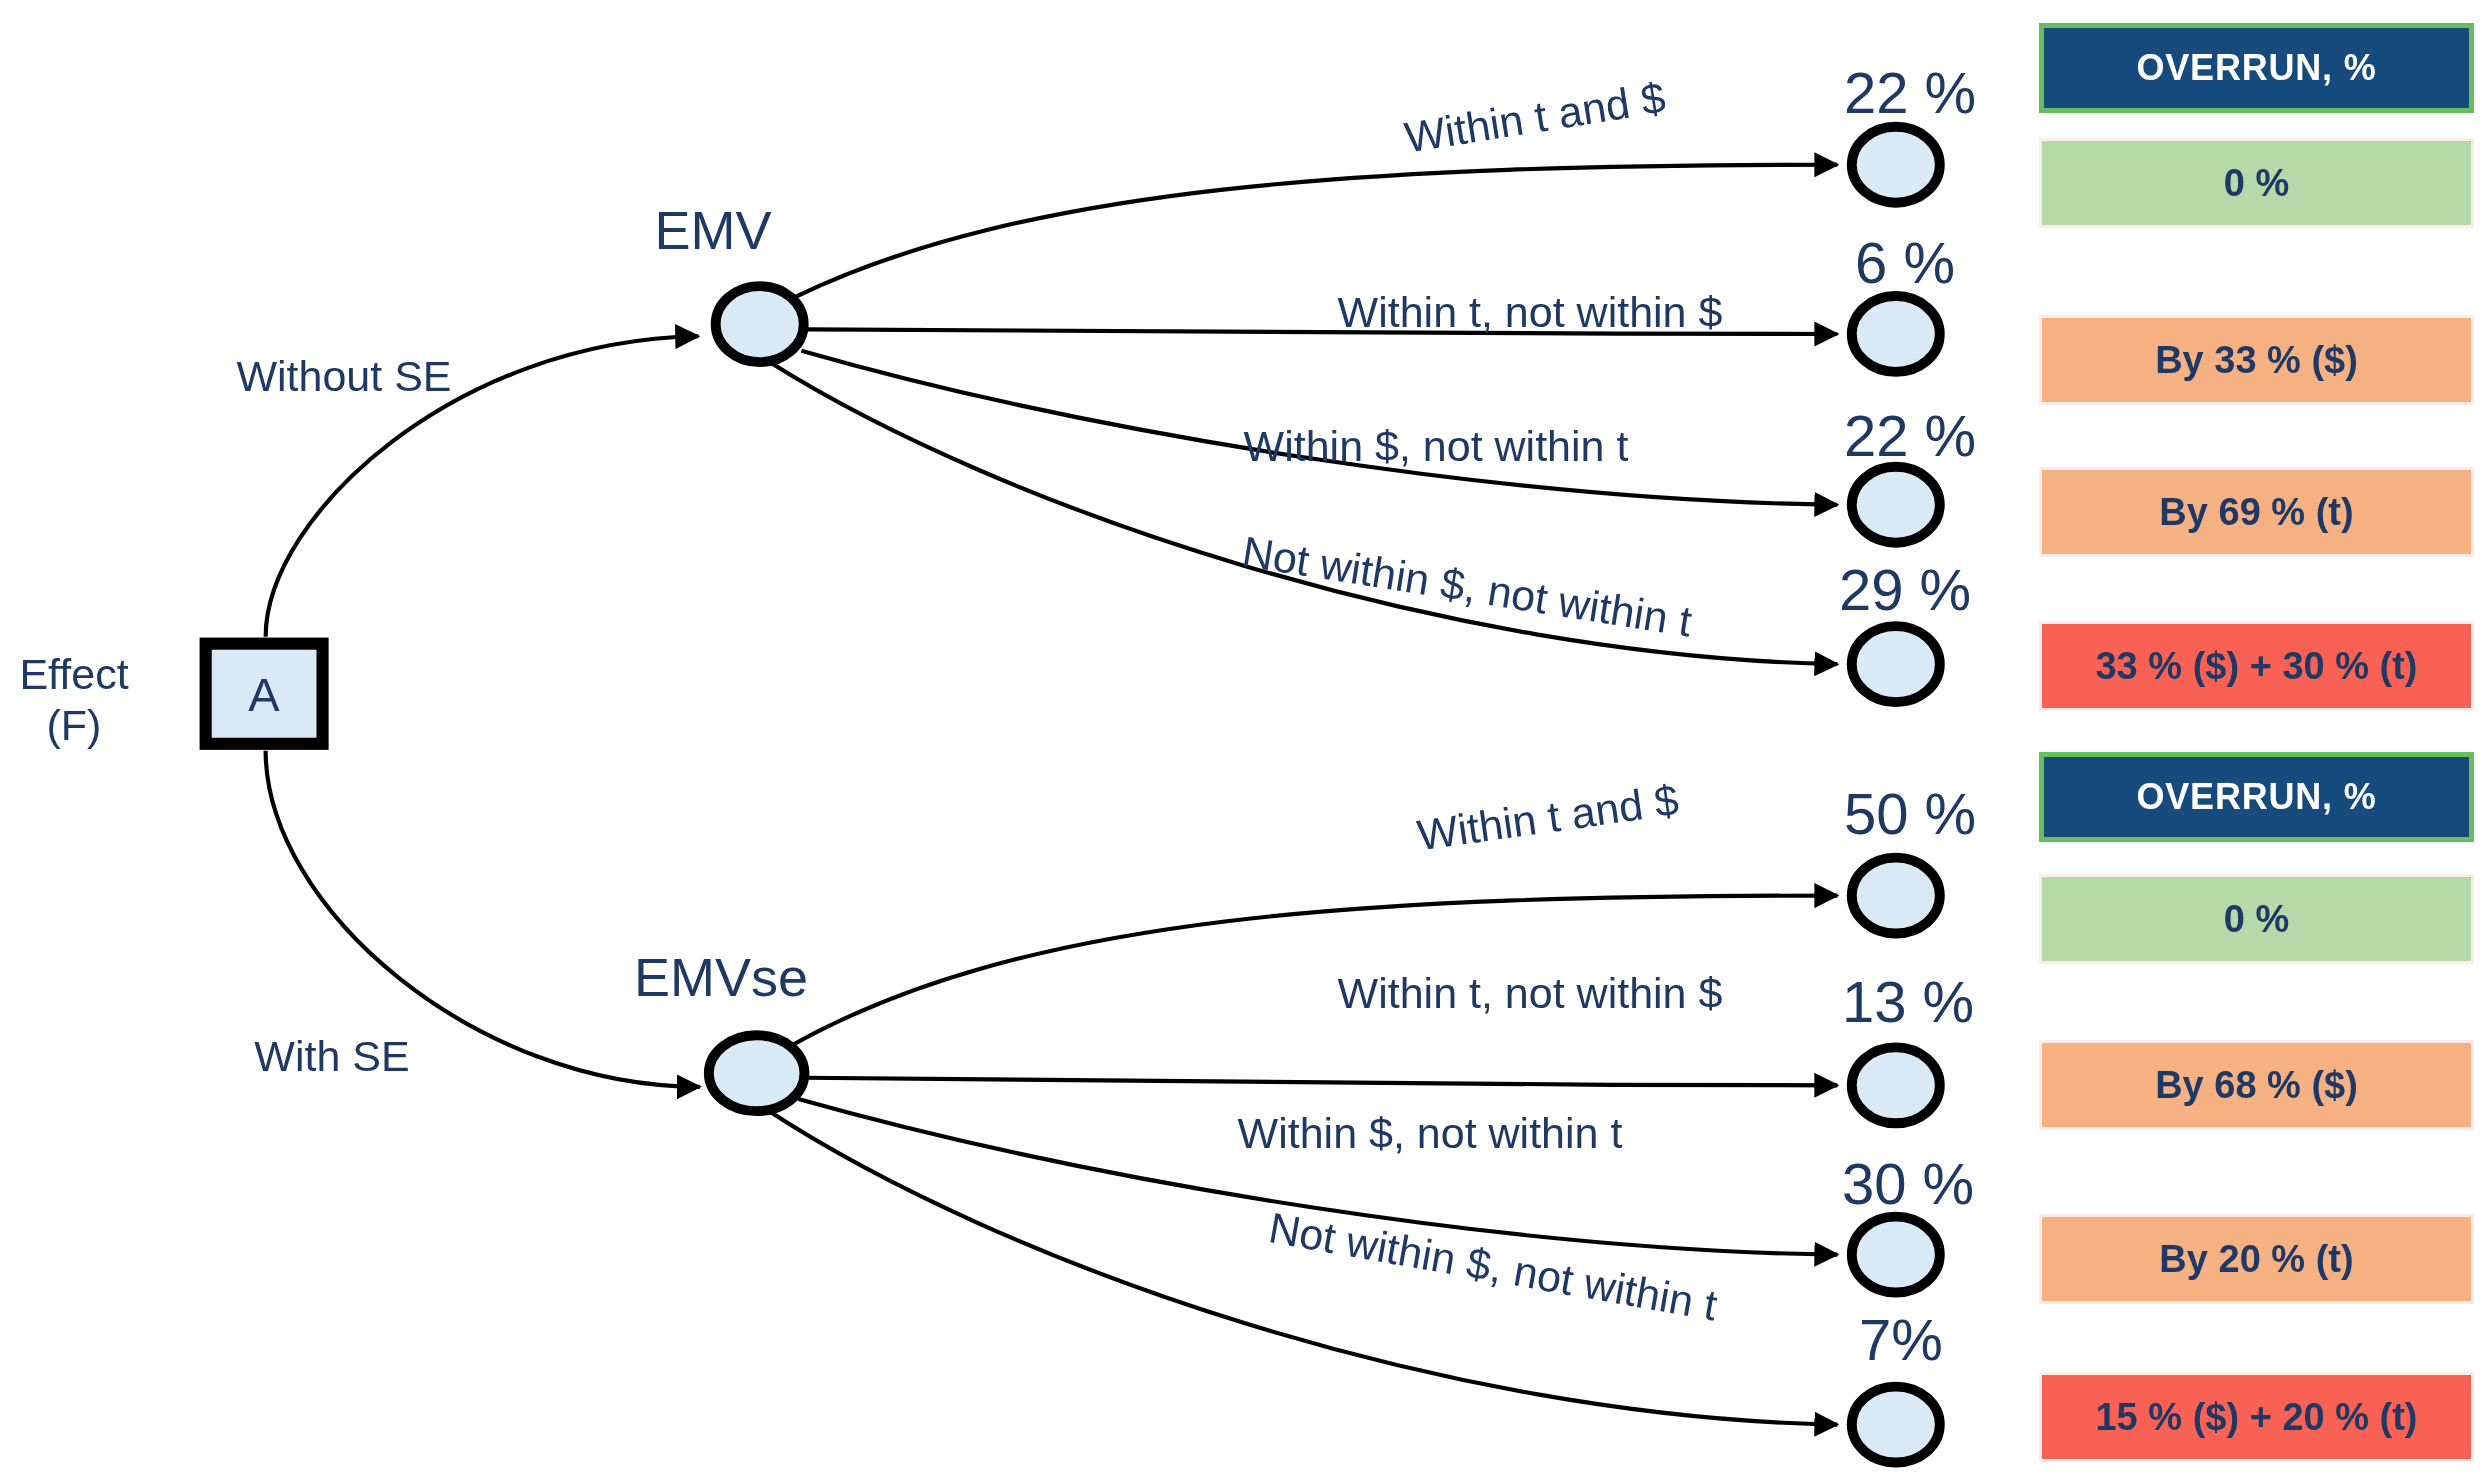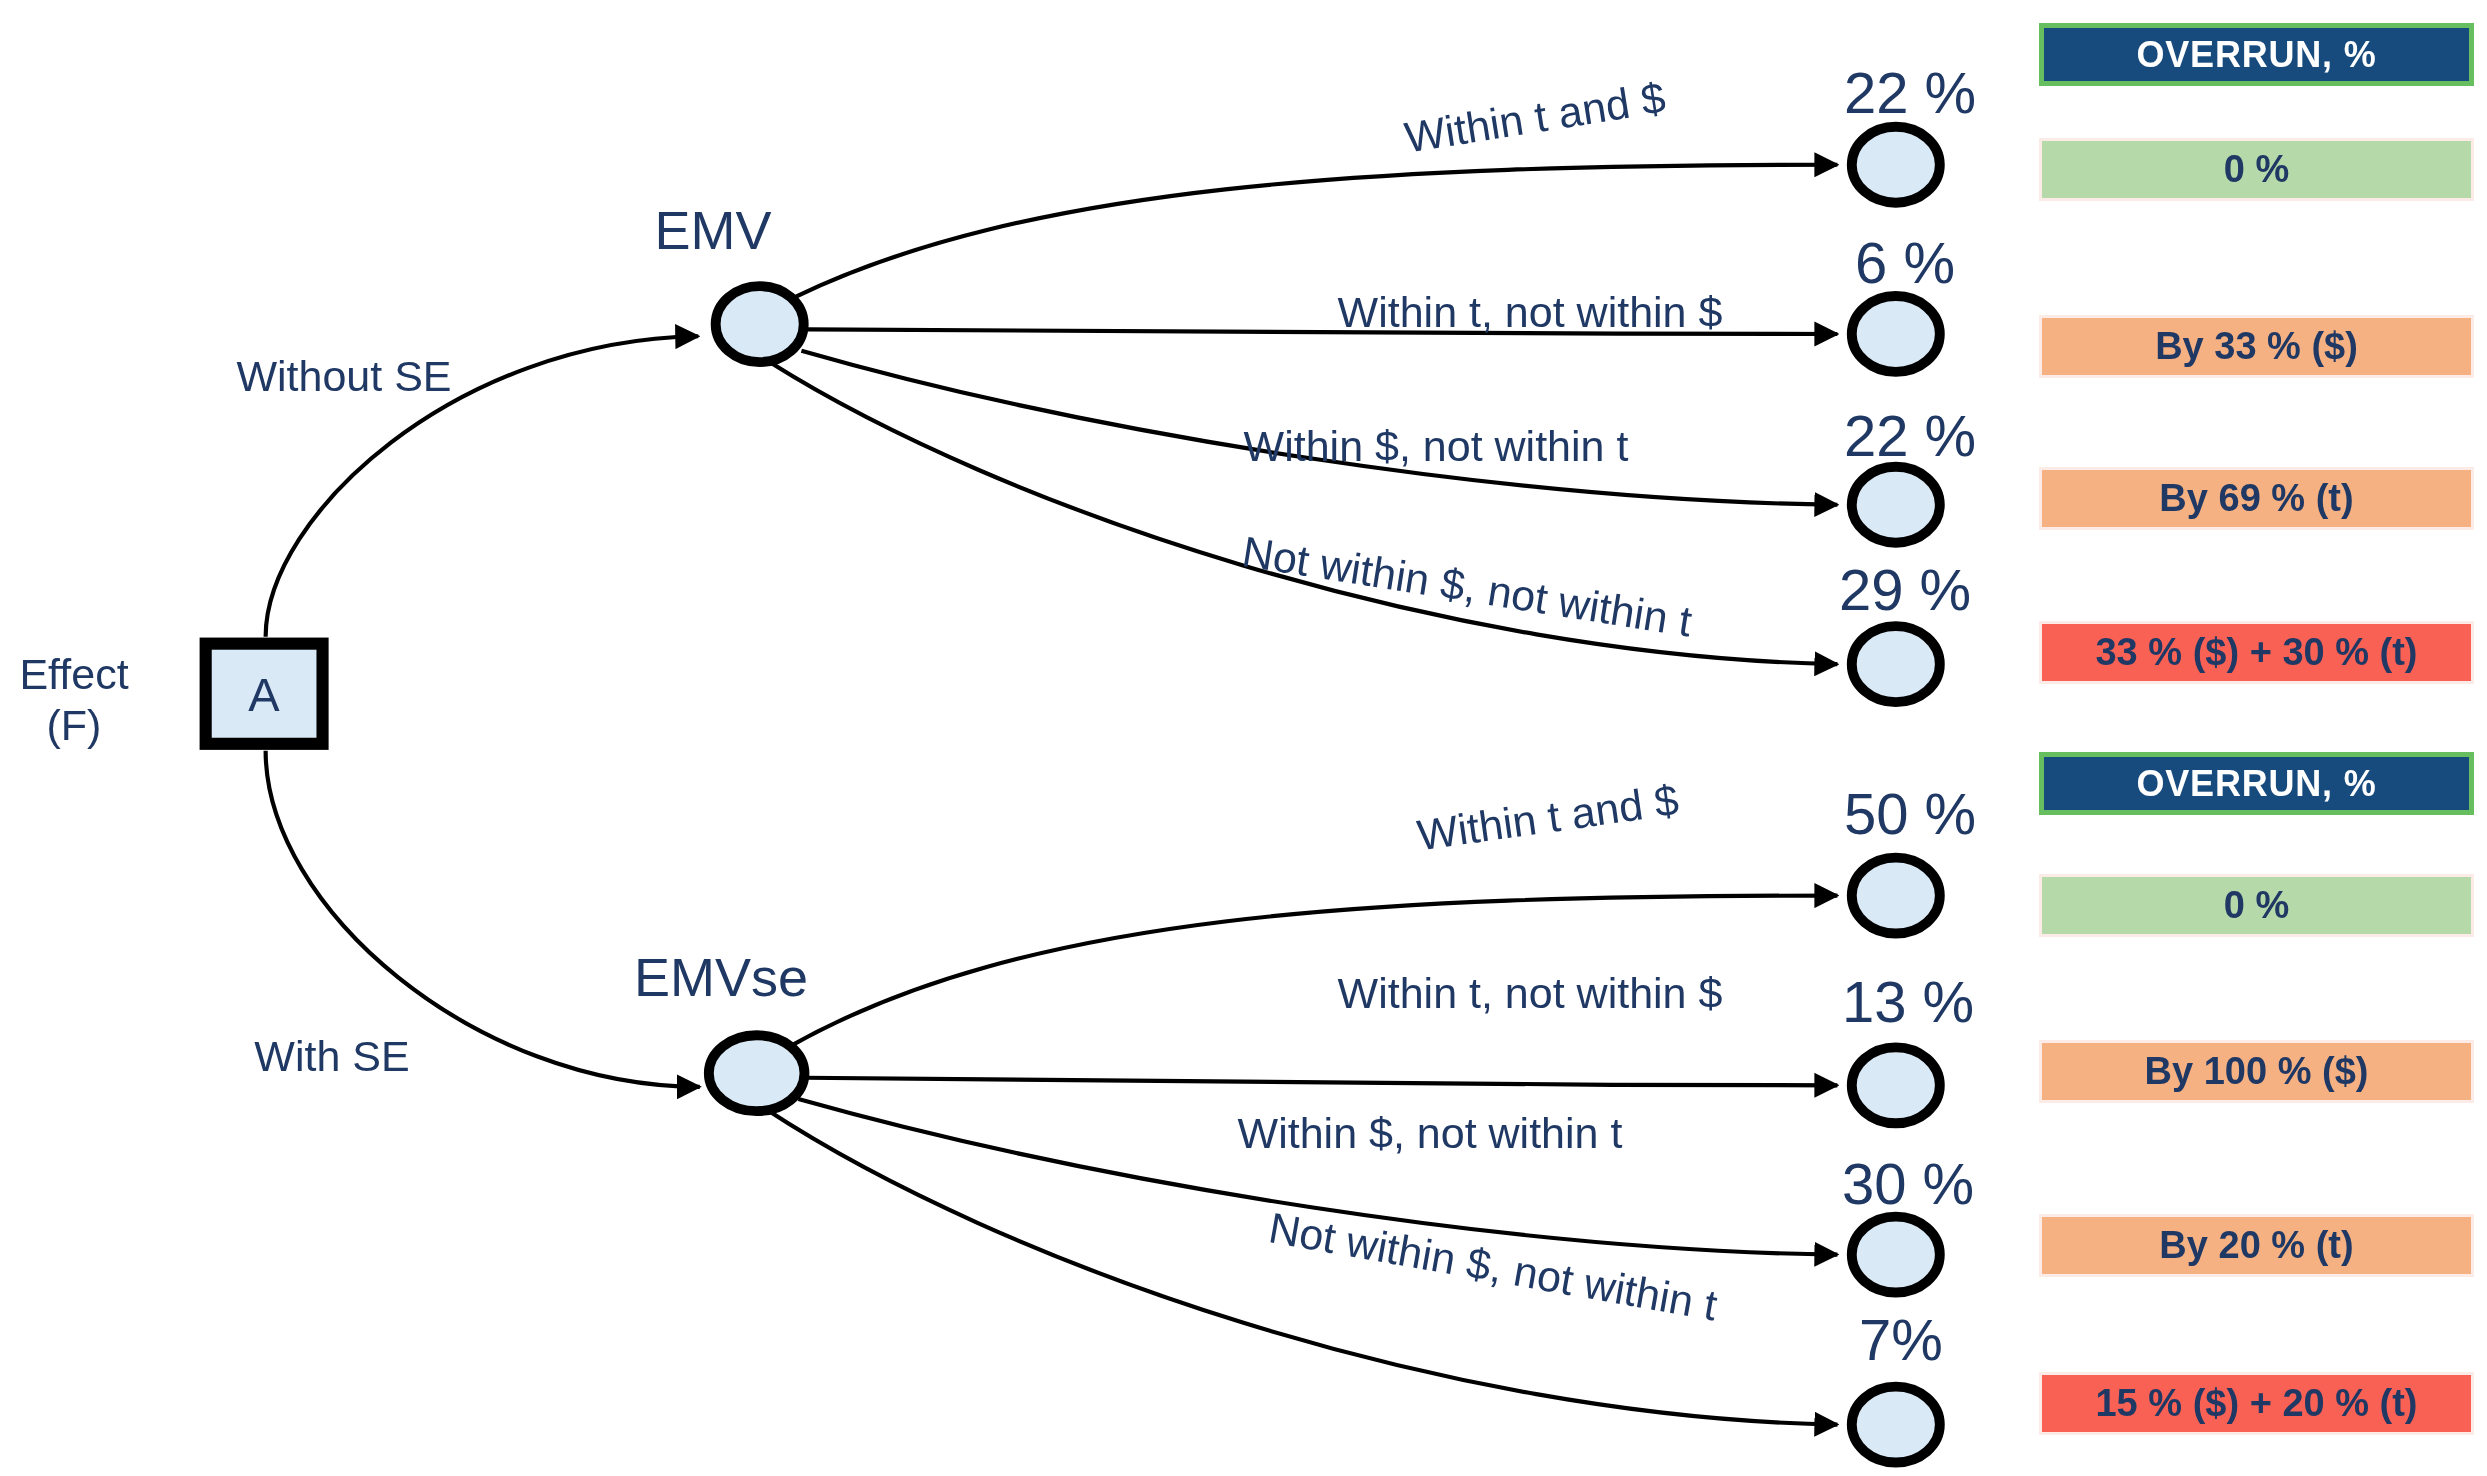--- a/index.html
+++ b/index.html
@@ -36,21 +36,21 @@
   .caption div{margin:4.6px 0;}
   .nodelbl{font-size:54px;}
   .rootlbl{font-size:47px;}
   .prob{font-size:58px;}
   .rot-up{transform:translate(-50%,-50%) rotate(-9deg);}
   .rot-up2{transform:translate(-50%,-50%) rotate(-8deg);}
   .rot-dn{transform:translate(-50%,-50%) rotate(9deg);}
   .rot-dn2{transform:translate(-50%,-50%) rotate(10deg);}
   .obox{
     position:absolute;
-    left:2039px;width:435px;height:63px;
+    left:2039px;width:435px;height:90px;
     box-sizing:border-box;
     display:flex;align-items:center;justify-content:center;
     font-weight:bold;font-size:38px;
     color:var(--text_navy);
     white-space:nowrap;
   }
   .tone-header{
     background:var(--header_fill);
     color:var(--header_text);
     border:5.3px solid var(--header_border);
@@ -135,18 +135,18 @@
   <div class="lbl prob" style="left:1901px;top:1340px;">7%</div>
 
   <div class="obox tone-header" style="top:23px;">OVERRUN, %</div>
   <div class="obox tone-green" style="top:138px;">0 %</div>
   <div class="obox tone-orange" style="top:298px;margin-top:17px;">By 33 % ($)</div>
   <div class="obox tone-orange" style="top:467px;">By 69 % (t)</div>
   <div class="obox tone-red" style="top:621px;">33 % ($) + 30 % (t)</div>
 
   <div class="obox tone-header" style="top:752px;">OVERRUN, %</div>
   <div class="obox tone-green" style="top:874px;">0 %</div>
-  <div class="obox tone-orange" style="top:1040px;">By 100 % ($)</div>
+  <div class="obox tone-orange" style="top:1040px;">By 68 % ($)</div>
   <div class="obox tone-orange" style="top:1214px;">By 20 % (t)</div>
   <div class="obox tone-red" style="top:1372px;">15 % ($) + 20 % (t)</div>
 
 </div>
 
 
 </body></html>

